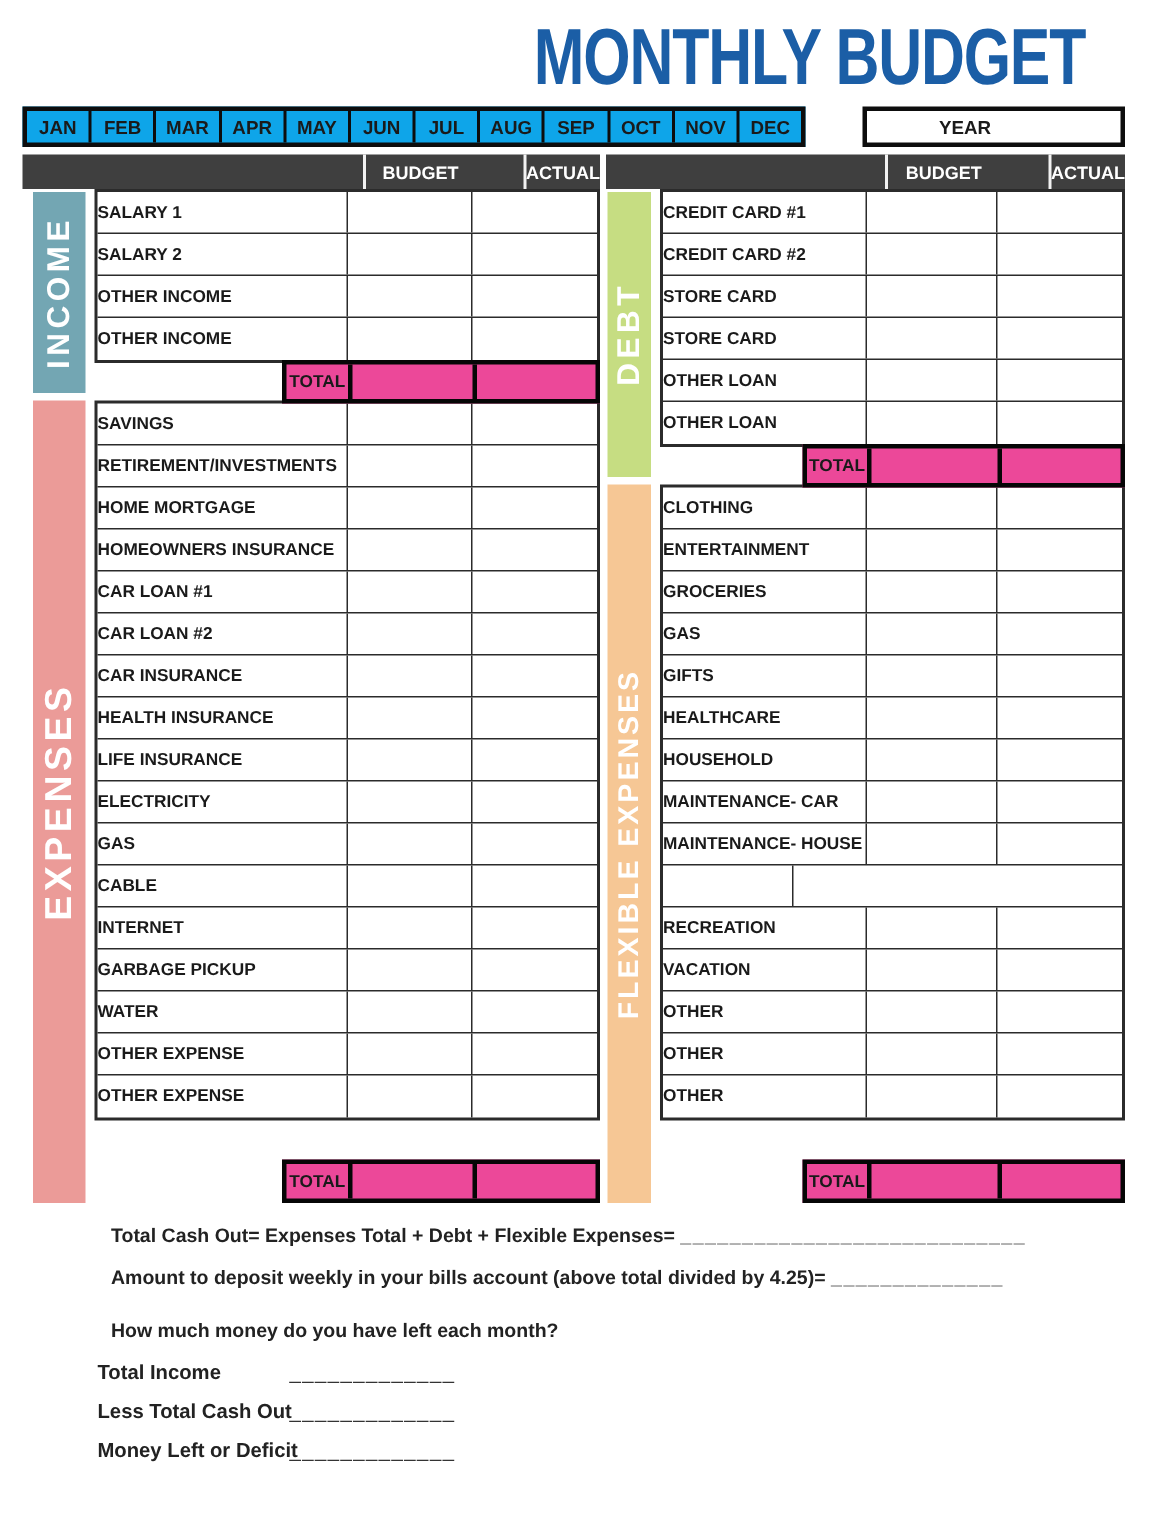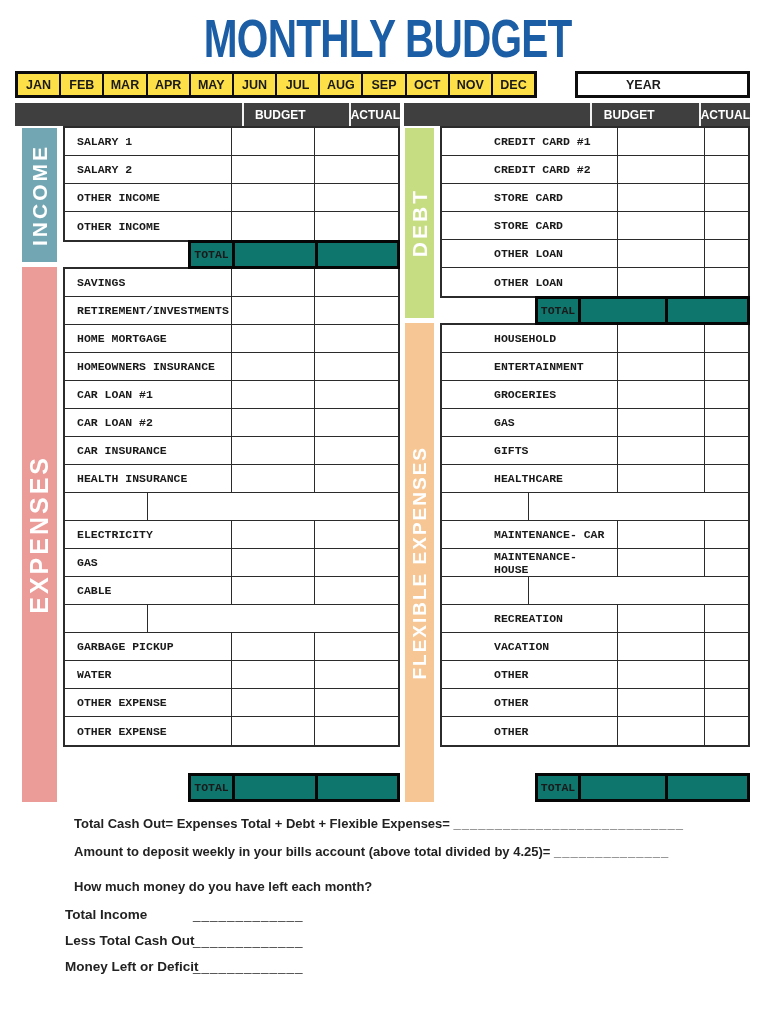--- a/index.html
+++ b/index.html
@@ -2,30 +2,30 @@
 <html><head>
 <meta charset="utf-8">
 <style>
   html,body { margin:0; padding:0; background:#ffffff; }
   .page {
     position:relative; width:775px; height:1024px; background:#ffffff;
     font-family:"Liberation Sans", sans-serif; color:#1a1a1a; overflow:hidden;
   }
 
   
-  .title-wrap { position:absolute; top:8px; left:0; width:775px; text-align:center; }
+  .title-wrap { position:absolute; top:8px; left:0; width:775px; text-align:right; }
   .title {
     display:inline-block; font-size:52px; font-weight:700; letter-spacing:-1px;
     color:#1b5ea6; transform:scale(0.78,1.02); transform-origin:center top; white-space:nowrap;
   }
 
   
   .months {
     position:absolute; left:15px; top:71px; width:522px; height:27px;
-    border:3px solid #0d0d0d; box-sizing:border-box; display:flex; background:#fde047;
+    border:3px solid #0d0d0d; box-sizing:border-box; display:flex; background:#0ea5e9;
   }
   .month-cell {
     flex:1 1 0; display:flex; align-items:center; justify-content:center;
     font-weight:700; font-size:12.5px; border-right:2px solid #0d0d0d; letter-spacing:0px;
   }
   .month-cell:last-child { border-right:none; }
   .year-box {
     position:absolute; left:575px; top:71px; width:175px; height:27px;
     border:3px solid #0d0d0d; box-sizing:border-box; display:flex; align-items:center;
     font-weight:700; font-size:12.5px; padding-left:48px; background:#fff;
@@ -64,34 +64,34 @@
   
   .grid {
     position:absolute; box-sizing:border-box; border:2px solid #2b2b2b; background:#fff;
   }
   .grid-left  { left:63px;  width:337px; }
   .grid-right { left:440px; width:310px; }
   .grid-row { display:flex; height:28px; box-sizing:border-box; border-bottom:1.5px solid #2b2b2b; }
   .grid-row:last-child { border-bottom:none; }
   .cell { box-sizing:border-box; height:100%; }
   .cell-label {
-    display:flex; align-items:center; padding-left:12px; font-weight:700; font-size:11.5px;
-    border-right:1.5px solid #2b2b2b; letter-spacing:0px;font-family:Liberation Mono, monospace;
+    display:flex; align-items:center; padding-left:0; font-weight:700; font-size:11.5px;
+    border-right:1.5px solid #2b2b2b; letter-spacing:0px;
   }
   .grid-left  .cell-label { width:167px; }
-  .grid-right .cell-label { width:136px;margin-left:40px; }
+  .grid-right .cell-label { width:136px; }
   .cell-val { border-right:1.5px solid #2b2b2b; }
   .grid-left  .cell-val.budget { width:83px; }
   .grid-right .cell-val.budget { width:87px; }
   .cell-val.actual { flex:1; border-right:none; }
 
   
   .total-row {
     position:absolute; display:flex; box-sizing:border-box; border:3px solid #060606;
-    background:#0f766e; height:29px;font-family:Liberation Mono, monospace;
+    background:#ec4899; height:29px;
   }
   .total-row .tcell { box-sizing:border-box; height:100%; }
   .total-row .tlabel {
     display:flex; align-items:center; justify-content:center; font-weight:700; font-size:11.5px;
     border-right:3px solid #060606;
   }
   .total-row .tbudget { border-right:3px solid #060606; }
   .total-row .tactual { flex:1; }
   .total-left  { left:188px; width:212px; }
   .total-left  .tlabel { width:44px; } .total-left .tbudget { width:83px; }
@@ -225,39 +225,41 @@
         <div class="cell cell-label">CAR INSURANCE</div>
         <div class="cell cell-val budget"></div>
         <div class="cell cell-val actual"></div>
       </div>
       <div class="grid-row">
         <div class="cell cell-label">HEALTH INSURANCE</div>
         <div class="cell cell-val budget"></div>
         <div class="cell cell-val actual"></div>
       </div>
       <div class="grid-row">
+        <div class="cell cell-label">LIFE INSURANCE</div>
         <div class="cell cell-val budget"></div>
         <div class="cell cell-val actual"></div>
       </div>
       <div class="grid-row">
         <div class="cell cell-label">ELECTRICITY</div>
         <div class="cell cell-val budget"></div>
         <div class="cell cell-val actual"></div>
       </div>
       <div class="grid-row">
         <div class="cell cell-label">GAS</div>
         <div class="cell cell-val budget"></div>
         <div class="cell cell-val actual"></div>
       </div>
       <div class="grid-row">
         <div class="cell cell-label">CABLE</div>
         <div class="cell cell-val budget"></div>
         <div class="cell cell-val actual"></div>
       </div>
       <div class="grid-row">
+        <div class="cell cell-label">INTERNET</div>
         <div class="cell cell-val budget"></div>
         <div class="cell cell-val actual"></div>
       </div>
       <div class="grid-row">
         <div class="cell cell-label">GARBAGE PICKUP</div>
         <div class="cell cell-val budget"></div>
         <div class="cell cell-val actual"></div>
       </div>
       <div class="grid-row">
         <div class="cell cell-label">WATER</div>
@@ -302,50 +304,51 @@
         <div class="cell cell-val actual"></div>
       </div>
       <div class="grid-row">
         <div class="cell cell-label">OTHER LOAN</div>
         <div class="cell cell-val budget"></div>
         <div class="cell cell-val actual"></div>
       </div>
     </div>
   <div class="grid grid-right" id="flexible-grid">
       <div class="grid-row">
+        <div class="cell cell-label">CLOTHING</div>
+        <div class="cell cell-val budget"></div>
+        <div class="cell cell-val actual"></div>
+      </div>
+      <div class="grid-row">
+        <div class="cell cell-label">ENTERTAINMENT</div>
+        <div class="cell cell-val budget"></div>
+        <div class="cell cell-val actual"></div>
+      </div>
+      <div class="grid-row">
+        <div class="cell cell-label">GROCERIES</div>
+        <div class="cell cell-val budget"></div>
+        <div class="cell cell-val actual"></div>
+      </div>
+      <div class="grid-row">
+        <div class="cell cell-label">GAS</div>
+        <div class="cell cell-val budget"></div>
+        <div class="cell cell-val actual"></div>
+      </div>
+      <div class="grid-row">
+        <div class="cell cell-label">GIFTS</div>
+        <div class="cell cell-val budget"></div>
+        <div class="cell cell-val actual"></div>
+      </div>
+      <div class="grid-row">
+        <div class="cell cell-label">HEALTHCARE</div>
+        <div class="cell cell-val budget"></div>
+        <div class="cell cell-val actual"></div>
+      </div>
+      <div class="grid-row">
         <div class="cell cell-label">HOUSEHOLD</div>
-        <div class="cell cell-val budget"></div>
-        <div class="cell cell-val actual"></div>
-      </div>
-      <div class="grid-row">
-        <div class="cell cell-label">ENTERTAINMENT</div>
-        <div class="cell cell-val budget"></div>
-        <div class="cell cell-val actual"></div>
-      </div>
-      <div class="grid-row">
-        <div class="cell cell-label">GROCERIES</div>
-        <div class="cell cell-val budget"></div>
-        <div class="cell cell-val actual"></div>
-      </div>
-      <div class="grid-row">
-        <div class="cell cell-label">GAS</div>
-        <div class="cell cell-val budget"></div>
-        <div class="cell cell-val actual"></div>
-      </div>
-      <div class="grid-row">
-        <div class="cell cell-label">GIFTS</div>
-        <div class="cell cell-val budget"></div>
-        <div class="cell cell-val actual"></div>
-      </div>
-      <div class="grid-row">
-        <div class="cell cell-label">HEALTHCARE</div>
-        <div class="cell cell-val budget"></div>
-        <div class="cell cell-val actual"></div>
-      </div>
-      <div class="grid-row">
         <div class="cell cell-val budget"></div>
         <div class="cell cell-val actual"></div>
       </div>
       <div class="grid-row">
         <div class="cell cell-label">MAINTENANCE- CAR</div>
         <div class="cell cell-val budget"></div>
         <div class="cell cell-val actual"></div>
       </div>
       <div class="grid-row">
         <div class="cell cell-label">MAINTENANCE- HOUSE</div>

